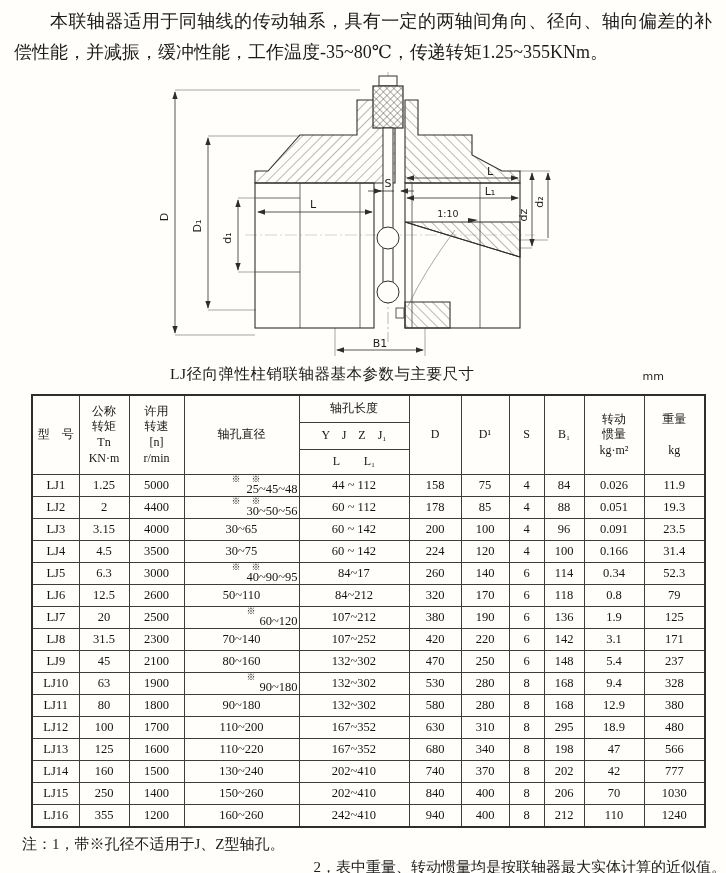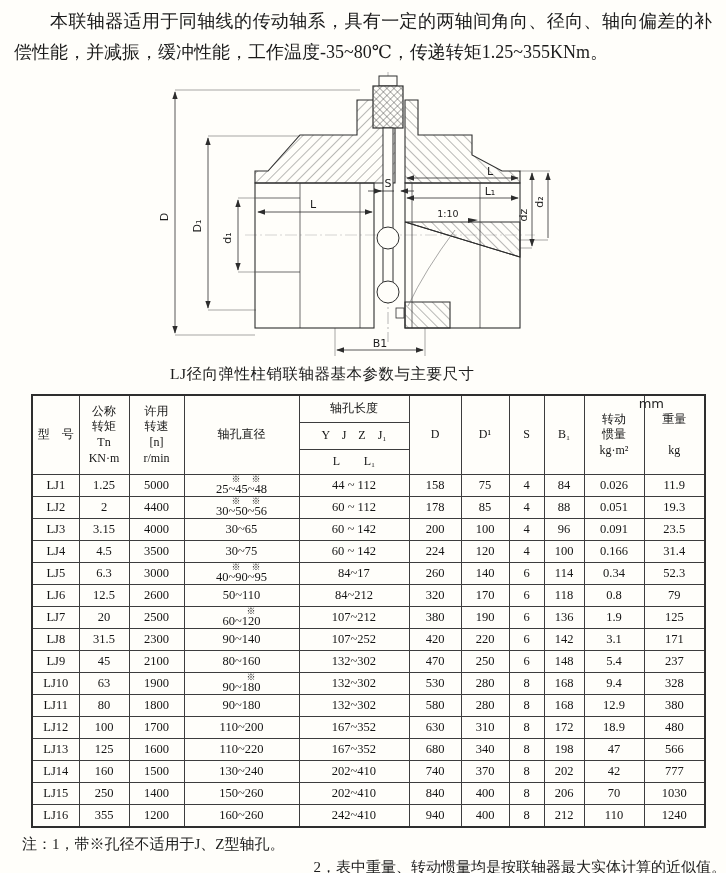--- a/index.html
+++ b/index.html
@@ -20,23 +20,22 @@
   .diagram-wrap svg{position:absolute;left:150px;top:0;}
   .caption-row{
     position:relative;height:26px;margin-top:2px;padding-left:16px;
   }
   .caption{
     position:absolute;left:170px;top:0;
     font-size:15.5px;letter-spacing:0.5px;
   }
   .unit{
     position:absolute;right:62px;top:6px;
-    font-size:13px;color:#222;
+    font-size:11px;color:#222;
     font-family:"DejaVu Sans",sans-serif;
-    margin-top:26px;
   }
   table.spec{
     border-collapse:collapse;table-layout:fixed;
     margin:4px auto 0 31px;
     border:2px solid #2e2e2e;
     font-family:"Liberation Serif","DejaVu Serif",serif;
   }
   table.spec th, table.spec td{
     border:1px solid #3d3d3d;
     text-align:center;vertical-align:middle;
@@ -44,21 +43,21 @@
     font-size:12.5px;color:#141414;
   }
   table.spec th{
     white-space:pre-line;line-height:1.3;font-size:12px;
   }
   table.spec td{height:21px;line-height:1.05;}
   .marks{
     font-size:9px;line-height:8px;height:8px;
     white-space:pre;letter-spacing:1px;
   }
-  .dia-val{line-height:12px;}
+  .dia-val{line-height:12px;text-align:right;}
   .notes{
     margin:5px 0 0 22px;font-size:15px;line-height:1.55;
   }
   .notes .n2{padding-left:2.2em;text-align:right;}
 </style>
 </head>
 <body>
 
 <div class="intro">本联轴器适用于同轴线的传动轴系，具有一定的两轴间角向、径向、轴向偏差的补偿性能，并减振，缓冲性能，工作温度-35~80℃，传递转矩1.25~355KNm。</div>
 
@@ -312,21 +311,21 @@
         <td>190</td>
         <td>6</td>
         <td>136</td>
         <td>1.9</td>
         <td>125</td>
       </tr>
       <tr>
         <td>LJ8</td>
         <td>31.5</td>
         <td>2300</td>
-        <td>90~140</td>
+        <td>70~140</td>
         <td>107~252</td>
         <td>420</td>
         <td>220</td>
         <td>6</td>
         <td>142</td>
         <td>3.1</td>
         <td>171</td>
       </tr>
       <tr>
         <td>LJ9</td>
@@ -372,21 +371,21 @@
       </tr>
       <tr>
         <td>LJ12</td>
         <td>100</td>
         <td>1700</td>
         <td>110~200</td>
         <td>167~352</td>
         <td>630</td>
         <td>310</td>
         <td>8</td>
-        <td>172</td>
+        <td>295</td>
         <td>18.9</td>
         <td>480</td>
       </tr>
       <tr>
         <td>LJ13</td>
         <td>125</td>
         <td>1600</td>
         <td>110~220</td>
         <td>167~352</td>
         <td>680</td>

